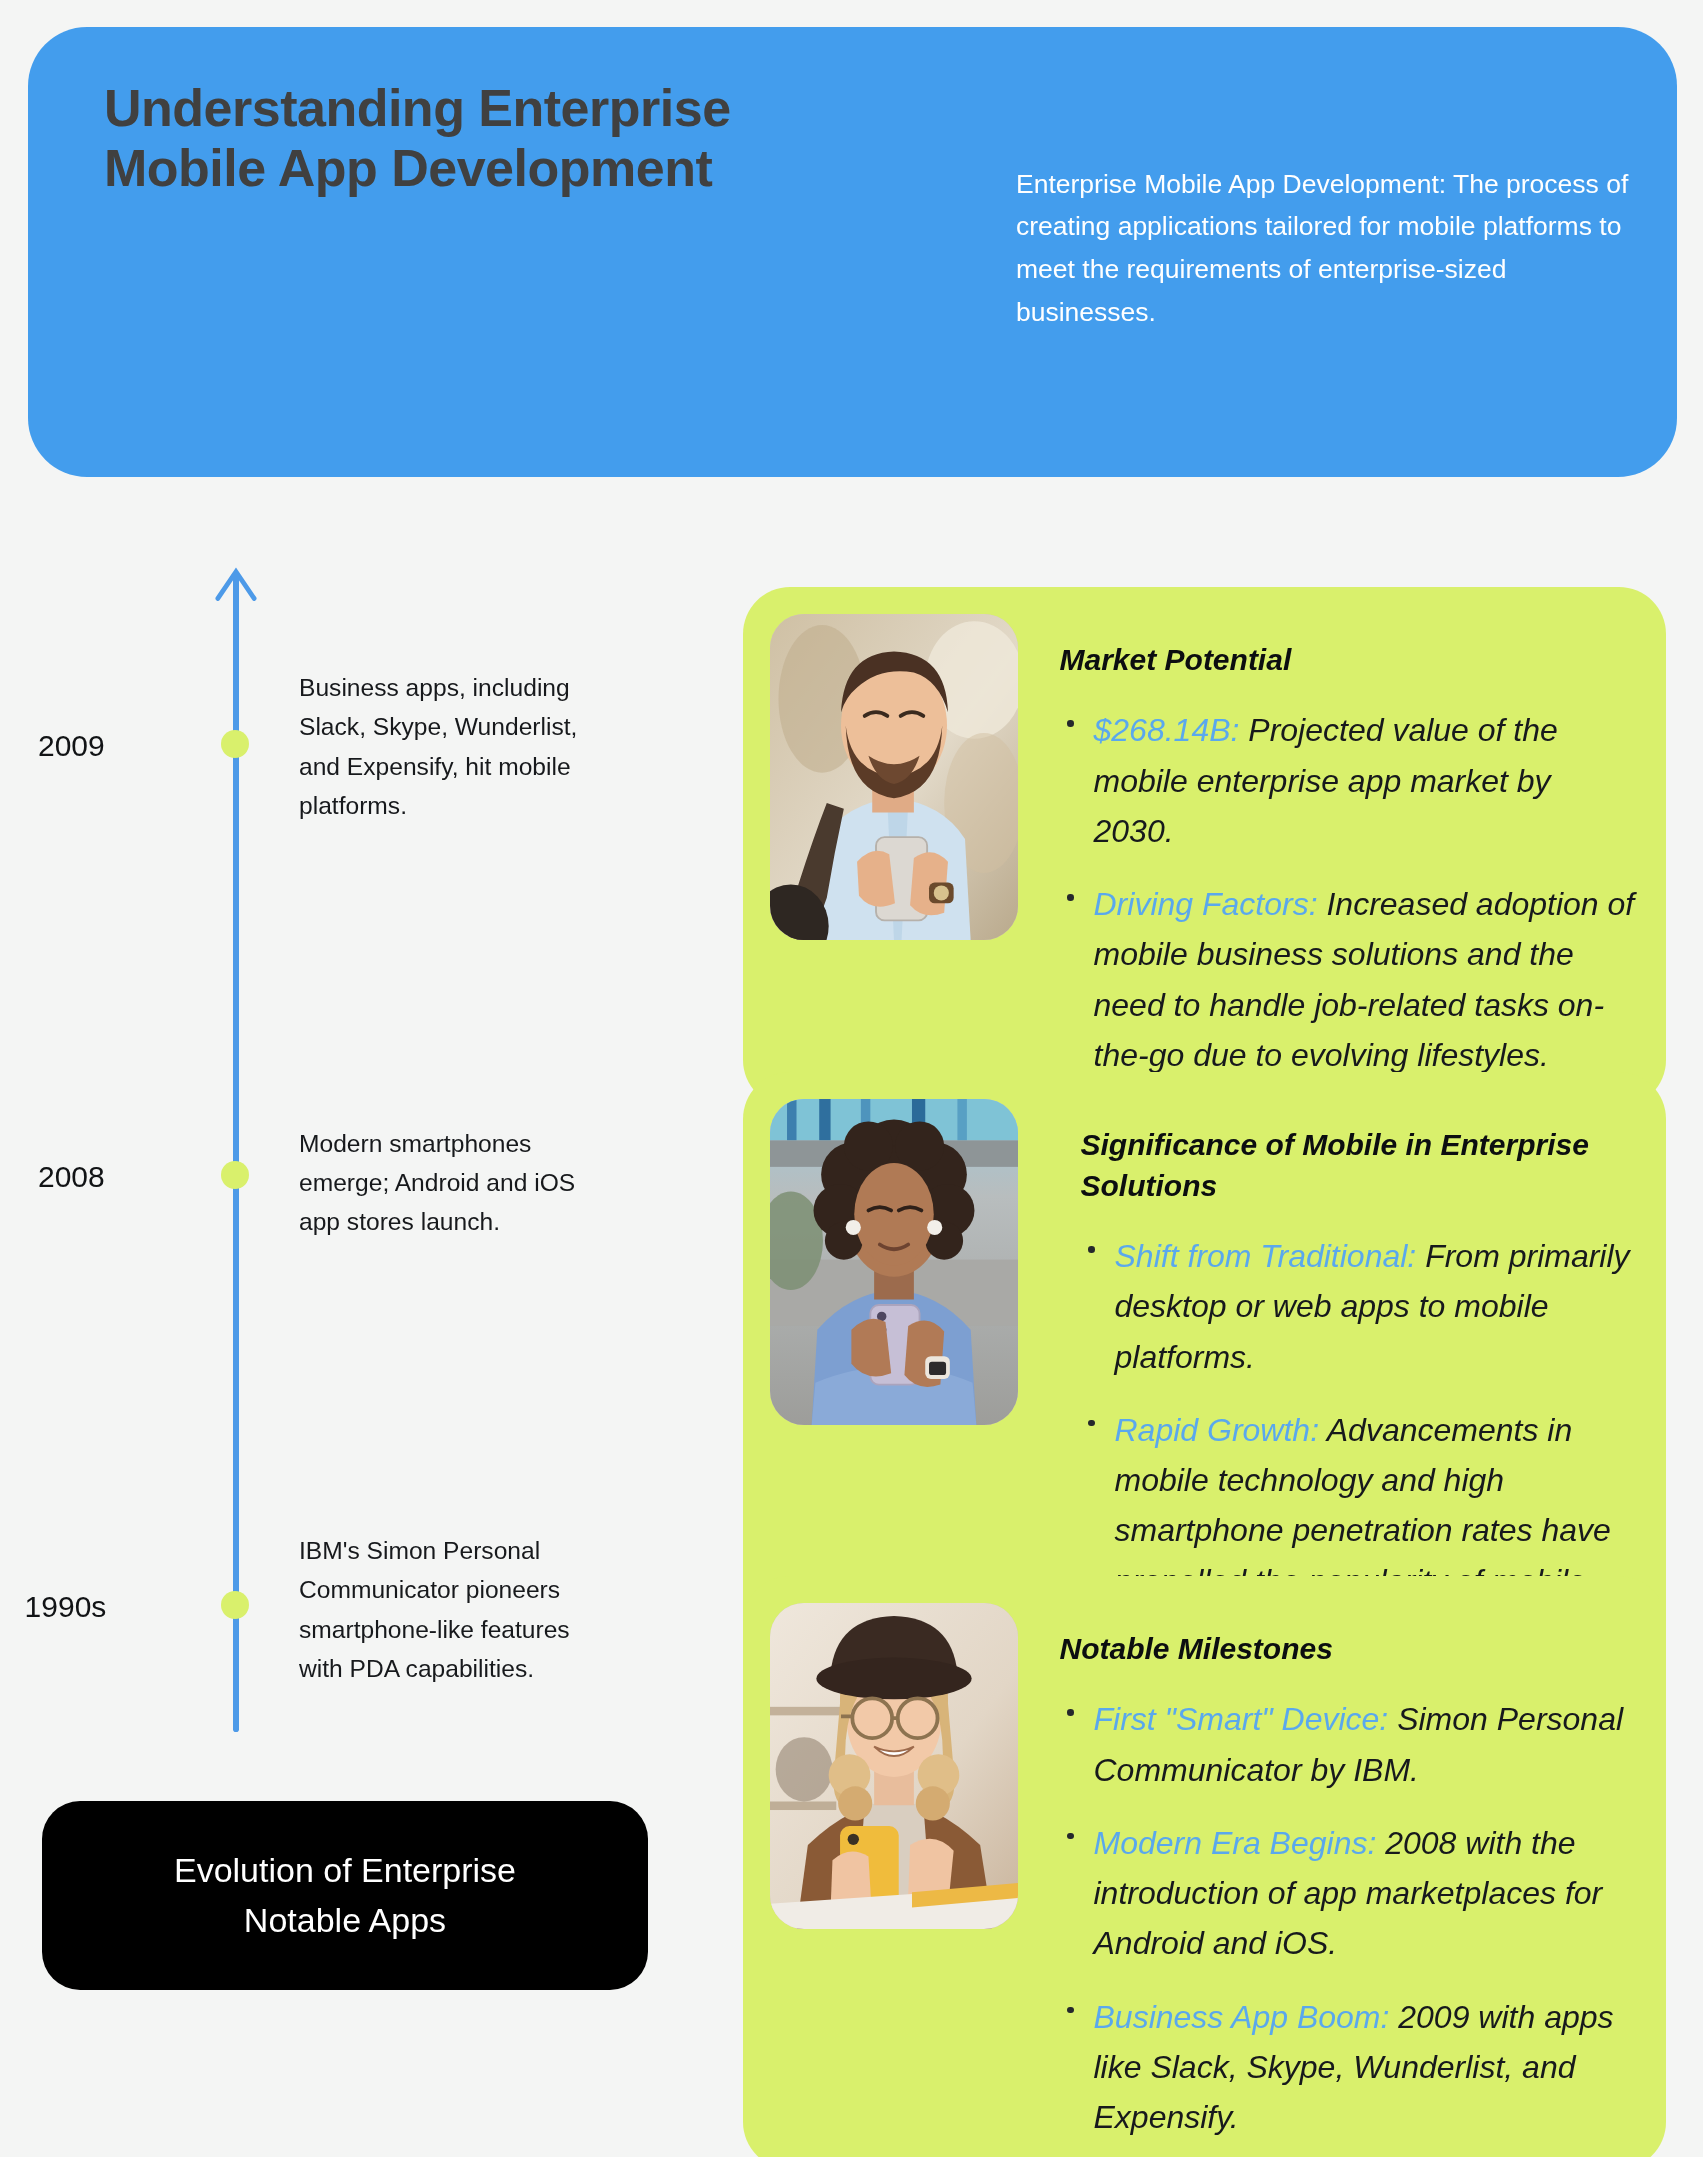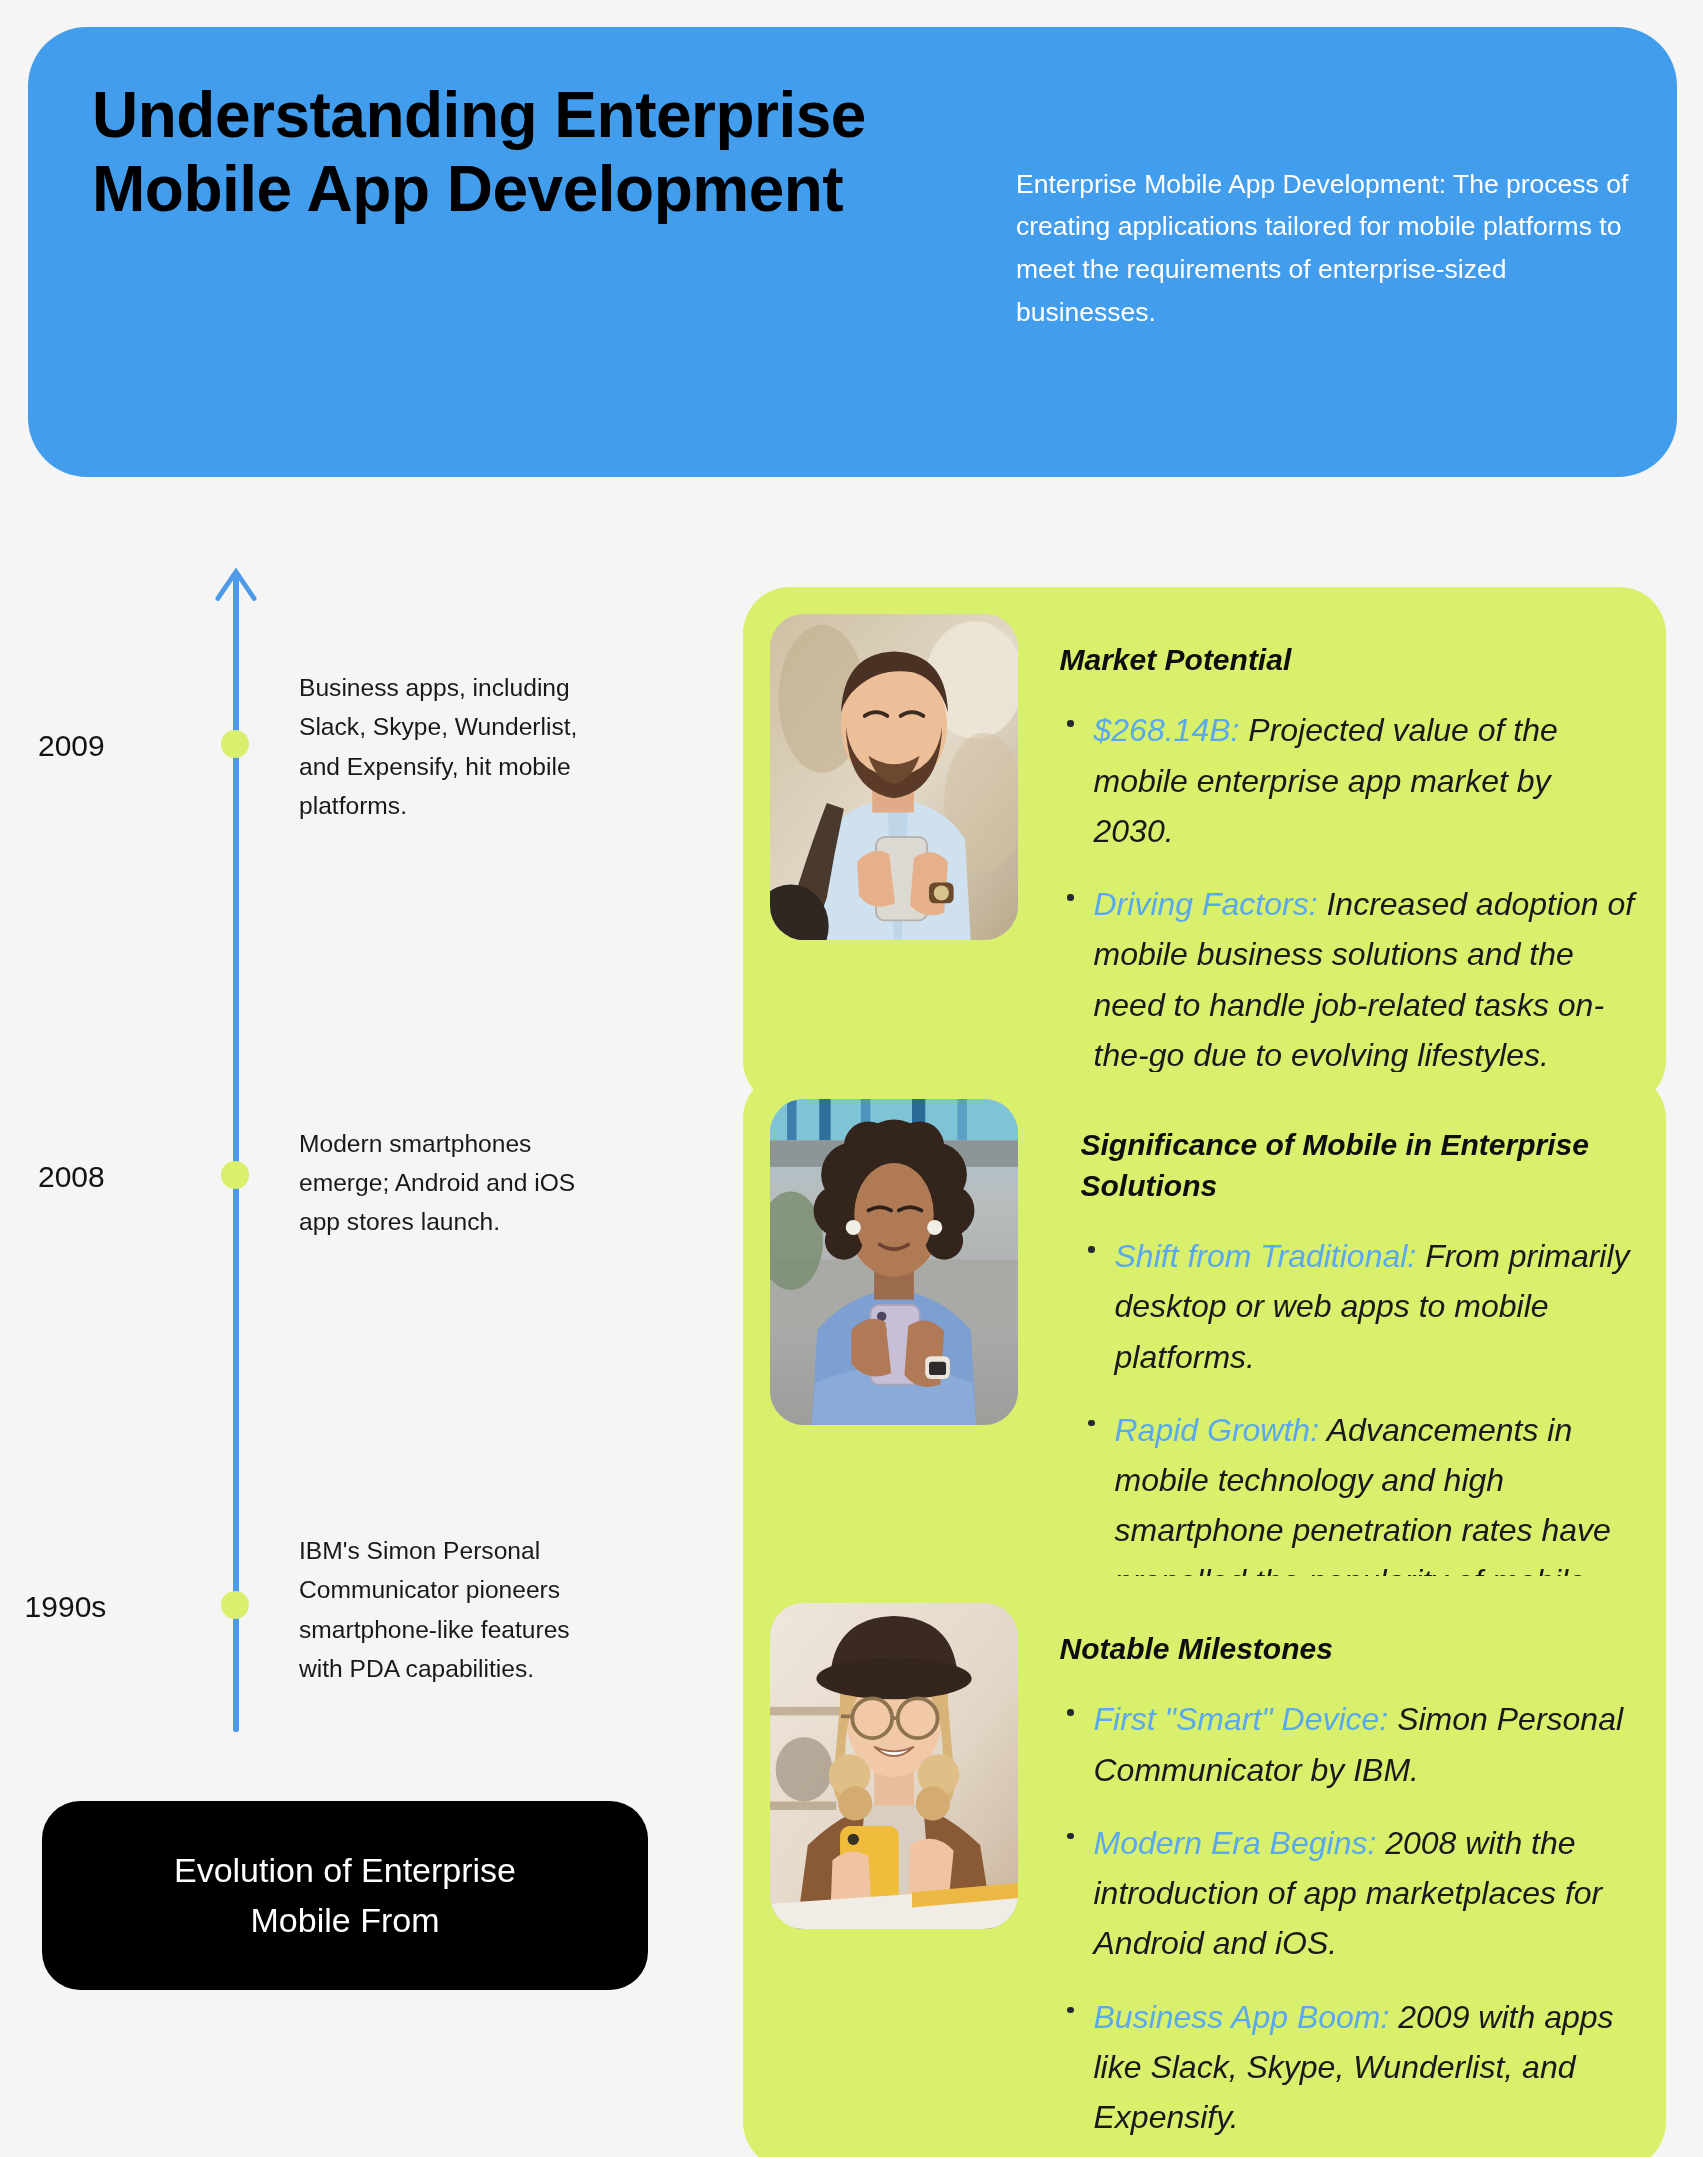--- a/index.html
+++ b/index.html
@@ -12,24 +12,24 @@
   .page { position:relative; width:1703px; height:2158px; }
 
   
   .header {
     position:absolute; left:28px; top:26.5px;
     width:1649px; height:450px;
     background:#439ded;
     border-radius:59px;
   }
   .header-title {
-    position:absolute; left:64px; top:51px;
+    position:absolute; left:76px; top:51px;
     width:795px;
-    color:#000000;
-    font-size:64px;
+    color:#404040;
+    font-size:52px;
     font-weight:bold;
     line-height:1.16;
     letter-spacing:-0.5px;
   }
   .header-desc {
     position:absolute; left:988px; top:136px;
     width:625px;
     color:#ffffff;
     font-size:26.5px;
     line-height:1.62;
@@ -182,21 +182,21 @@
     </div>
 
     <div class="tl-node" style="position:absolute;left:0;top:1580px;width:625px;">
       <div class="tl-dot" style="top:11.4px;"></div>
       <div class="tl-year" style="left:24.6px;top:10.4px;text-align:left;width:189px;">1990s</div>
       <div class="tl-text" style="top:-49px;">IBM's Simon Personal Communicator pioneers smartphone-like features with PDA capabilities.</div>
     </div>
   </div>
 
   <div class="badge">
-    <div class="badge-text">Evolution of Enterprise Mobile From</div>
+    <div class="badge-text">Evolution of Enterprise Notable Apps</div>
   </div>
 
   <div class="card" style="top:587px;">
     <div class="card-photo">
       <svg viewBox="0 0 262 345" preserveAspectRatio="xMidYMid slice" xmlns="http://www.w3.org/2000/svg">
         <defs>
           <linearGradient id="bg1" x1="0" y1="0" x2="1" y2="1">
             <stop offset="0%" stop-color="#cfc0a4"></stop>
               <stop offset="55%" stop-color="#e2d9c8"></stop>
               <stop offset="100%" stop-color="#b9a98c"></stop>

